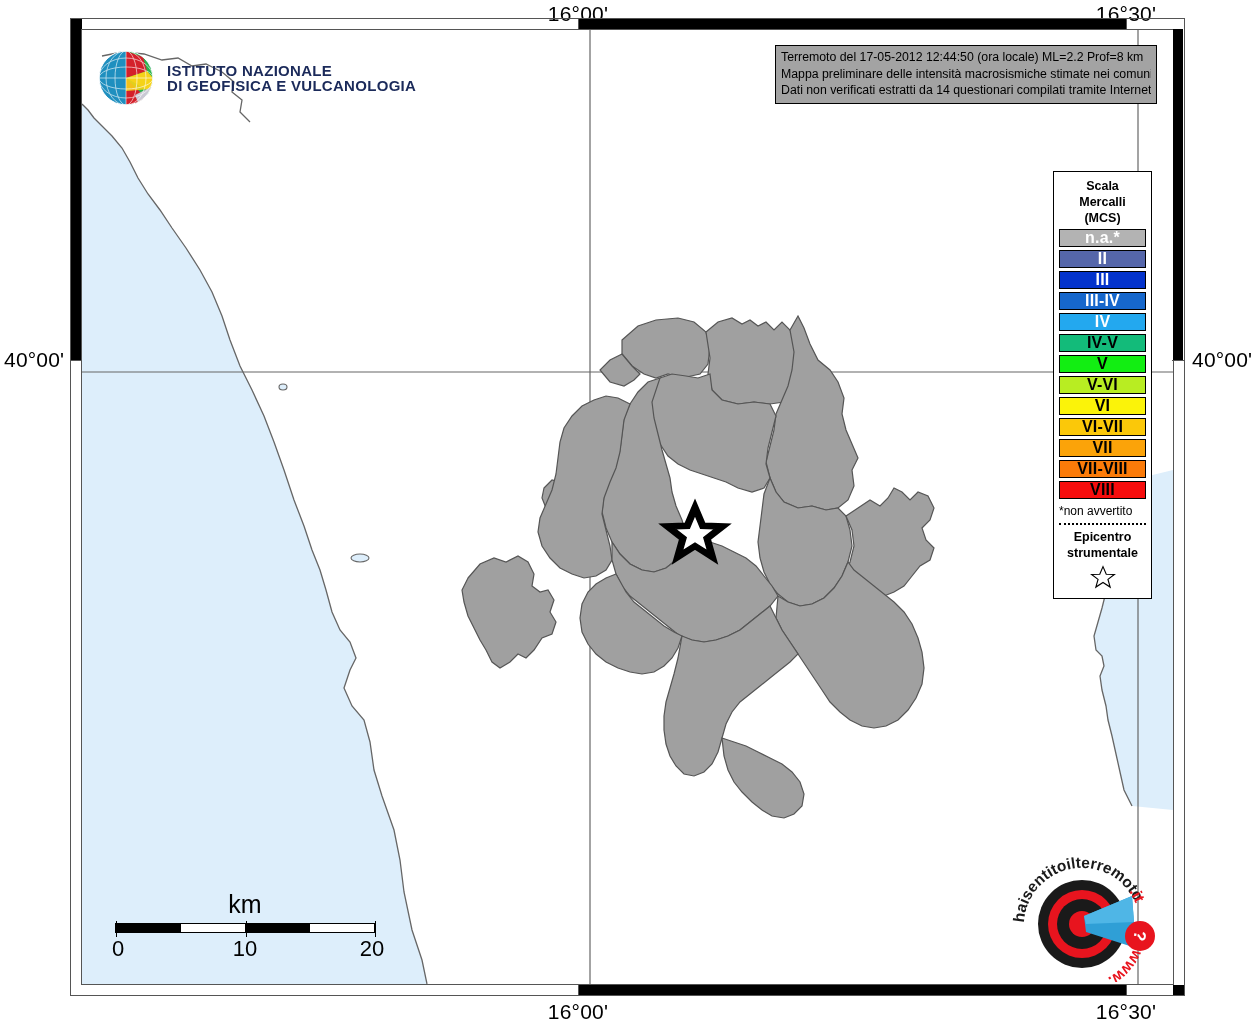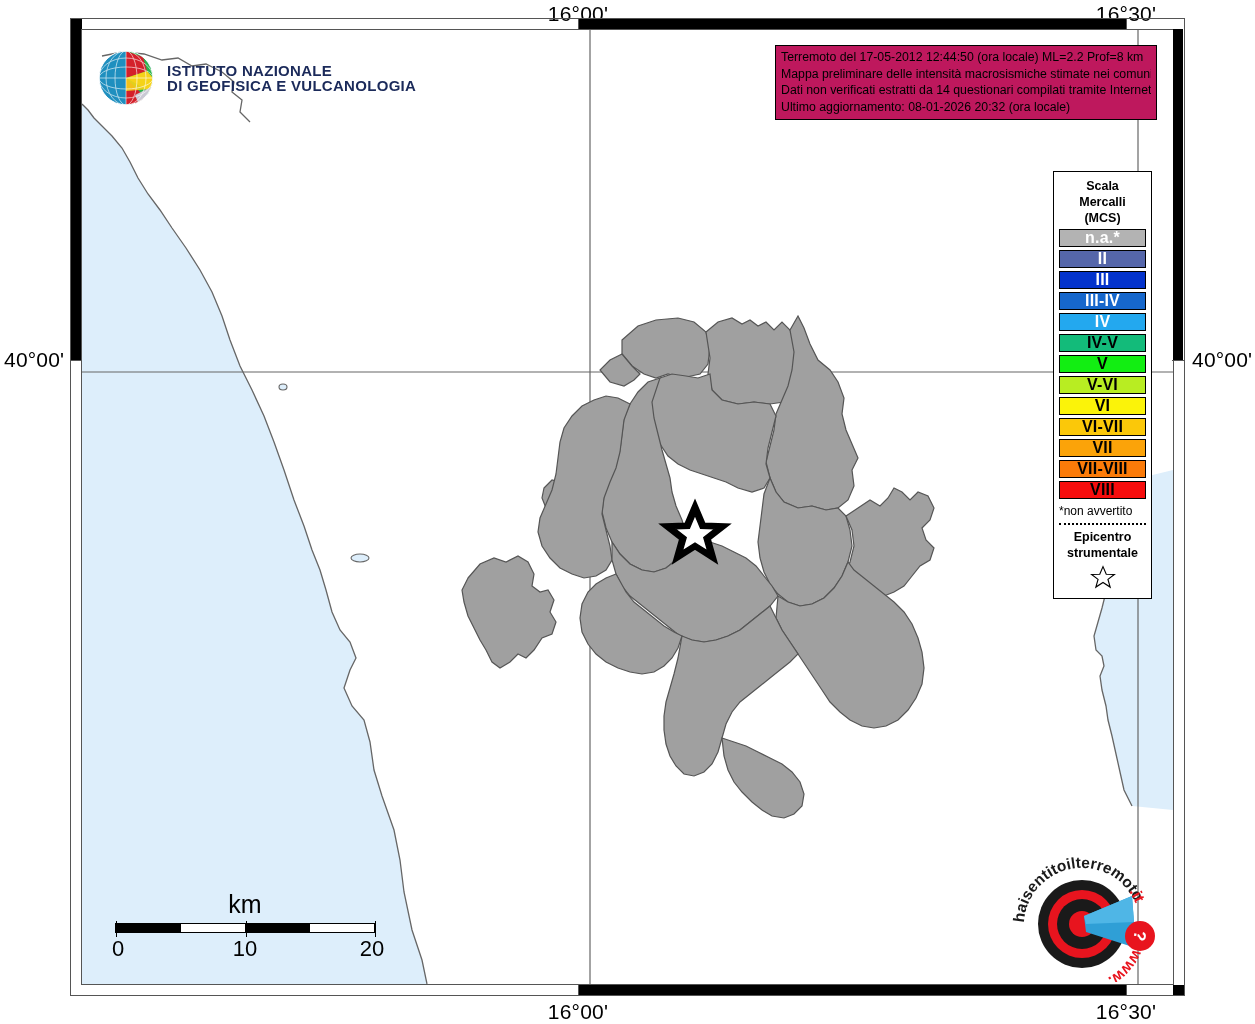--- a/index.html
+++ b/index.html
@@ -18,21 +18,21 @@
 
   
   #mapclip{position:absolute;left:12px;top:12px;width:1091px;height:954px;overflow:hidden;background:#ffffff;}
   #mapsvg{position:absolute;left:0;top:0;}
 
   
   #ingv{position:absolute;left:95px;top:47px;display:flex;align-items:center;gap:10px;}
   #ingv .ingv-text{font-size:15px;line-height:15px;font-weight:bold;color:#1b2a5a;letter-spacing:.3px;}
 
   
-  #infobox{position:absolute;left:775px;top:45px;width:382px;border:1px solid #000;background:#be185d;
+  #infobox{position:absolute;left:775px;top:45px;width:382px;border:1px solid #000;background:#a3a3a3;
            padding:3px 5px 4px 5px;box-sizing:border-box;}
   #infobox .line{font-size:12.3px;line-height:16.5px;color:#000;white-space:nowrap;overflow:hidden;}
 
   
   #legend{position:absolute;left:1053px;top:171px;width:99px;border:1px solid #000;background:#fff;
           padding:6px 5px 7px 5px;box-sizing:border-box;}
   #legend .lg-title{font-size:12.5px;font-weight:bold;text-align:center;line-height:16px;color:#000;}
   .swatch{height:18px;margin:3px 0 0 0;border:1px solid #000;box-sizing:border-box;display:flex;
           align-items:center;justify-content:center;font-size:16px;font-weight:bold;letter-spacing:.2px;}
   #legend .lg-note{font-size:12px;text-align:left;margin-top:5px;color:#000;}
@@ -247,21 +247,20 @@
     <div class="ingv-text">
       <div>ISTITUTO NAZIONALE</div>
       <div>DI GEOFISICA E VULCANOLOGIA</div>
     </div>
   </div>
 
   <div id="infobox">
     <div class="line">Terremoto del 17-05-2012 12:44:50 (ora locale) ML=2.2 Prof=8 km</div>
     <div class="line">Mappa preliminare delle intensità macrosismiche stimate nei comuni</div>
     <div class="line">Dati non verificati estratti da 14 questionari compilati tramite Internet.</div>
-    <div class="line">Ultimo aggiornamento: 08-01-2026 20:32 (ora locale)</div>
   </div>
 
   <div id="legend">
     <div class="lg-title">Scala</div>
     <div class="lg-title">Mercalli</div>
     <div class="lg-title">(MCS)</div>
 
     <div class="swatch" style="background: rgb(179, 179, 179); color: rgb(255, 255, 255);">n.a.*</div>
     <div class="swatch" style="background: rgb(85, 102, 170); color: rgb(255, 255, 255);">II</div>
     <div class="swatch" style="background: rgb(4, 51, 204); color: rgb(255, 255, 255);">III</div>

